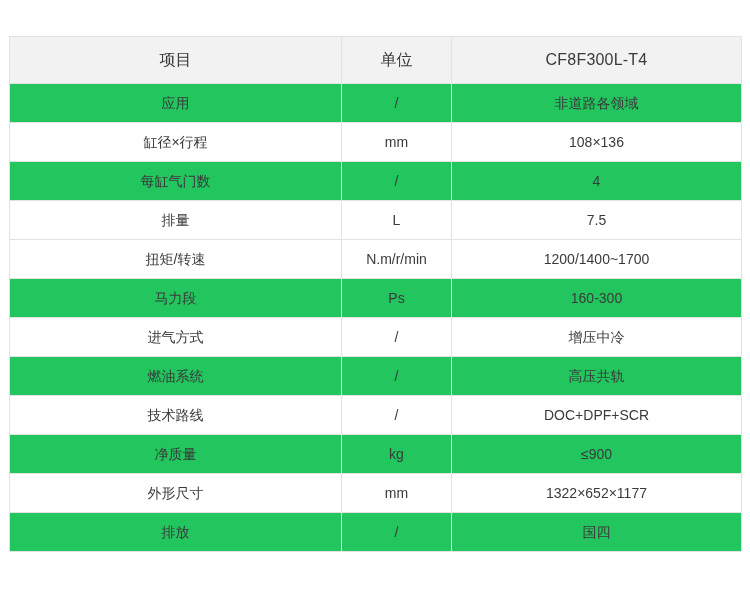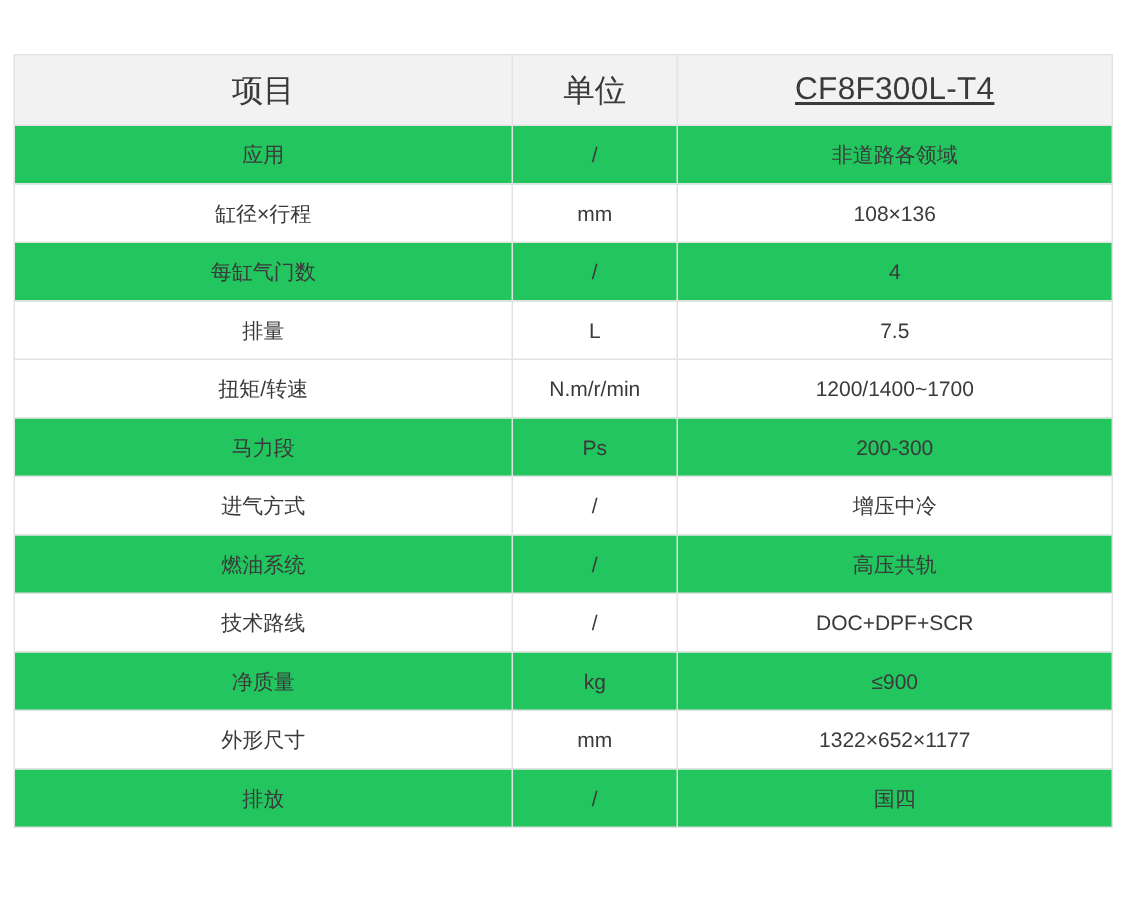--- a/index.html
+++ b/index.html
@@ -32,29 +32,28 @@
   table.spec-table td {
     border: 1px solid #e2e2e2;
     text-align: center;
     vertical-align: middle;
     font-weight: normal;
     color: #3a3a3a;
     padding: 0;
   }
   thead th {
     height: 46px;
-    font-size: 21px;
+    font-size: 16px;
     font-weight: bold;
     background: #f2f2f2;
     color: #2d2d2d;
   }
   thead th.head-value {
     font-family: "Liberation Sans", "DejaVu Sans", sans-serif;
     letter-spacing: 0.2px;
-    text-decoration: underline;
   }
   tbody tr {
     height: 38px;
   }
   tbody tr.odd td {
     background: #22c55e;
   }
   tbody tr.even td {
     background: #ffffff;
     text-align: center;
@@ -112,21 +111,21 @@
           <td class="cell-value">7.5</td>
         </tr>
         <tr class="even">
           <td class="cell-item">扭矩/转速</td>
           <td class="cell-unit">N.m/r/min</td>
           <td class="cell-value">1200/1400~1700</td>
         </tr>
         <tr class="odd">
           <td class="cell-item">马力段</td>
           <td class="cell-unit">Ps</td>
-          <td class="cell-value">200-300</td>
+          <td class="cell-value">160-300</td>
         </tr>
         <tr class="even">
           <td class="cell-item">进气方式</td>
           <td class="cell-unit">/</td>
           <td class="cell-value">增压中冷</td>
         </tr>
         <tr class="odd">
           <td class="cell-item">燃油系统</td>
           <td class="cell-unit">/</td>
           <td class="cell-value">高压共轨</td>

